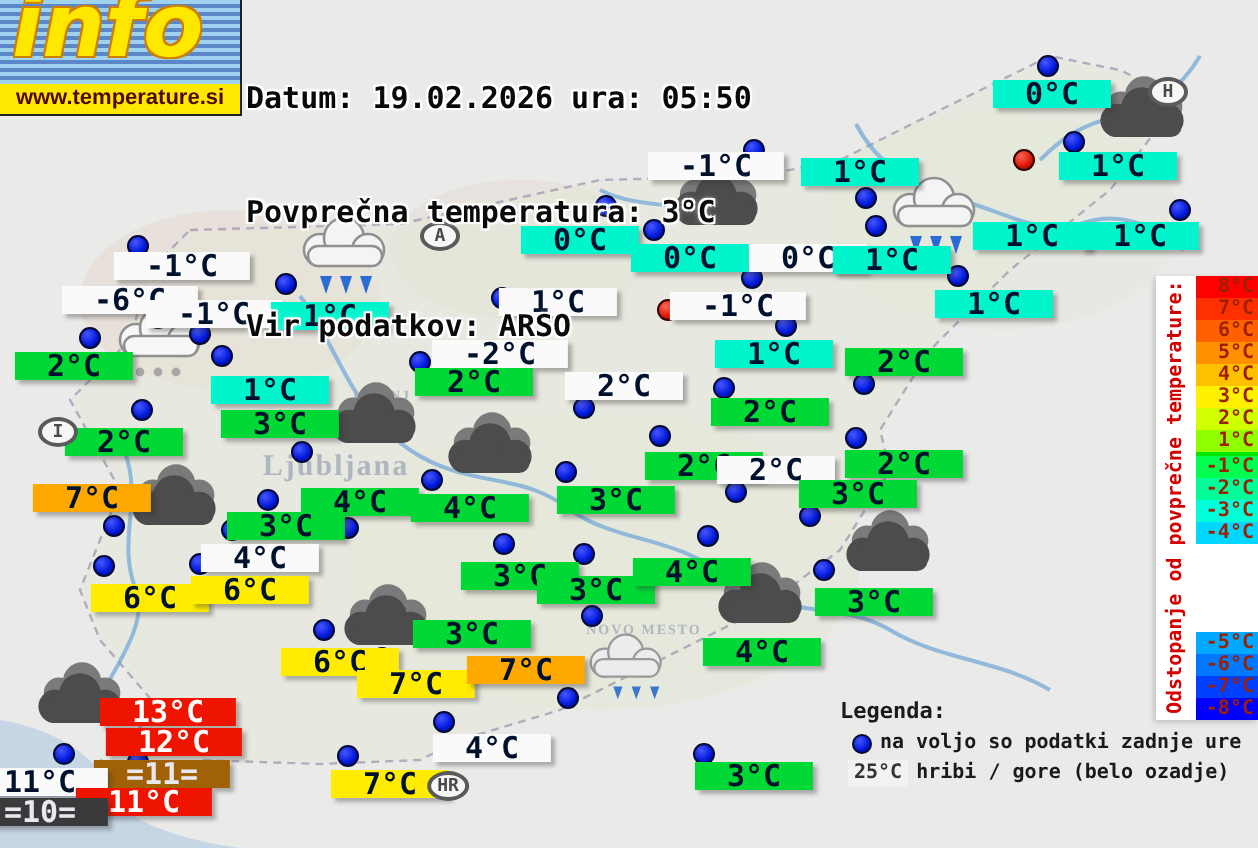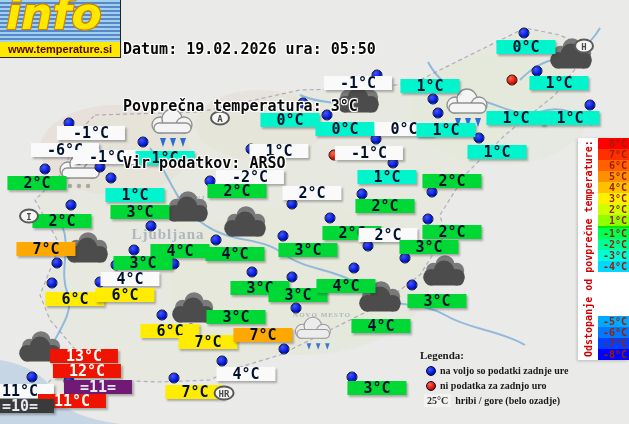--- a/index.html
+++ b/index.html
@@ -47,21 +47,21 @@
     display:flex;flex-direction:row;box-shadow:-1px 1px 3px rgba(0,0,0,.2);}
   .scale-title{width:20px;display:flex;align-items:center;justify-content:center;
     writing-mode:vertical-rl;transform:rotate(180deg);
     font-size:10px;font-weight:bold;color:#d40000;white-space:nowrap;overflow:hidden;}
   .scale-col{flex:1;display:flex;flex-direction:column;}
   .scale-row{flex:1;display:flex;align-items:center;justify-content:flex-end;
     padding-right:2px;font-size:10px;font-weight:bold;color:#9c2000;}
   .scale-row.tall{flex:1.7;}
   
   .legend{position:absolute;left:420px;top:349px;width:209px;font-size:10px;font-weight:bold;
-    color:#1a1a1a;font-family:Liberation Serif, serif;}
+    color:#1a1a1a;}
   .legend-title{font-size:11px;margin-bottom:2px;}
   .legend-row{display:flex;align-items:center;height:15px;gap:4px;white-space:nowrap;}
   .lg-dot{width:10px;height:10px;border-radius:50%;flex:0 0 auto;margin-left:6px;
     border:1px solid #000833;box-sizing:border-box;}
   .lg-chip{flex:0 0 auto;height:13px;line-height:13px;padding:0 3px;font-size:10px;}
   .lg-chip.white{background:#F2F2F0;color:#333;margin-left:4px;}
   .lg-chip.dark{background:#3a3a3a;color:#e8e8f0;margin-left:4px;}
 </style>
 </head>
 <body>
@@ -412,21 +412,21 @@
       <div class="station" style="left: 75px; top: 299px; background: rgb(255, 236, 0); color: rgb(0, 17, 46);">6°C</div>
       <div class="station" style="left: 125px; top: 295px; background: rgb(255, 236, 0); color: rgb(0, 17, 46);">6°C</div>
       <div class="station" style="left: 236px; top: 317px; background: rgb(0, 217, 53); color: rgb(0, 17, 46);">3°C</div>
       <div class="station" style="left: 381px; top: 326px; background: rgb(0, 217, 53); color: rgb(0, 17, 46);">4°C</div>
       <div class="station" style="left: 437px; top: 301px; background: rgb(0, 217, 53); color: rgb(0, 17, 46);">3°C</div>
       <div class="station" style="left: 170px; top: 331px; background: rgb(255, 236, 0); color: rgb(0, 17, 46);">6°C</div>
       <div class="station" style="left: 208px; top: 342px; background: rgb(255, 236, 0); color: rgb(0, 17, 46);">7°C</div>
       <div class="station" style="left: 263px; top: 335px; background: rgb(255, 168, 0); color: rgb(0, 17, 46);">7°C</div>
       <div class="station" style="left: 84px; top: 356px; background: rgb(238, 20, 0); color: rgb(255, 255, 255);">13°C</div>
       <div class="station" style="left: 87px; top: 371px; background: rgb(238, 20, 0); color: rgb(255, 255, 255);">12°C</div>
-      <div class="station" style="left: 98px; top: 387px; background: #701a75; color: rgb(232, 232, 240);">=11=</div>
+      <div class="station" style="left: 81px; top: 387px; background: #a16207; color: rgb(232, 232, 240);">=11=</div>
       <div class="station" style="left: 20px; top: 391px; background: rgb(250, 250, 250); color: rgb(0, 17, 46);">11°C</div>
       <div class="station" style="left: 72px; top: 401px; background: rgb(238, 20, 0); color: rgb(255, 255, 255);">11°C</div>
       <div class="station" style="left: 20px; top: 406px; background: rgb(58, 58, 58); color: rgb(232, 232, 240);">=10=</div>
       <div class="station" style="left: 195px; top: 392px; background: rgb(255, 236, 0); color: rgb(0, 17, 46);">7°C</div>
       <div class="station" style="left: 246px; top: 374px; background: rgb(250, 250, 250); color: rgb(0, 17, 46);">4°C</div>
       <div class="station" style="left: 377px; top: 388px; background: rgb(0, 217, 53); color: rgb(0, 17, 46);">3°C</div>
     </div>
   <div class="layer" id="signs-layer">
       <div class="sign" style="left: 220px; top: 118px;">A</div>
       <div class="sign" style="left: 29px; top: 216px;">I</div>
@@ -469,23 +469,19 @@
   </div>
 
   <div class="legend">
     <div class="legend-title">Legenda:</div>
     <div id="legend-rows">
         <div class="legend-row">
           <div class="lg-dot" style="background: radial-gradient(circle at 35% 30%, rgb(70, 86, 255), rgb(0, 24, 216) 60%, rgb(0, 10, 102));"></div>
           <div>na voljo so podatki zadnje ure</div>
         </div>
         <div class="legend-row">
-          <div class="lg-dot" style="background: radial-gradient(circle at 35% 30%, rgb(255, 102, 85), rgb(216, 20, 0) 60%, rgb(92, 0, 0));"></div>
-          <div>ni podatka za zadnjo uro</div>
-        </div>
-        <div class="legend-row">
           <div class="lg-chip white">25°C</div>
           <div>hribi / gore (belo ozadje)</div>
         </div>
       </div>
   </div>
 
 </div>
 
 </body></html>

